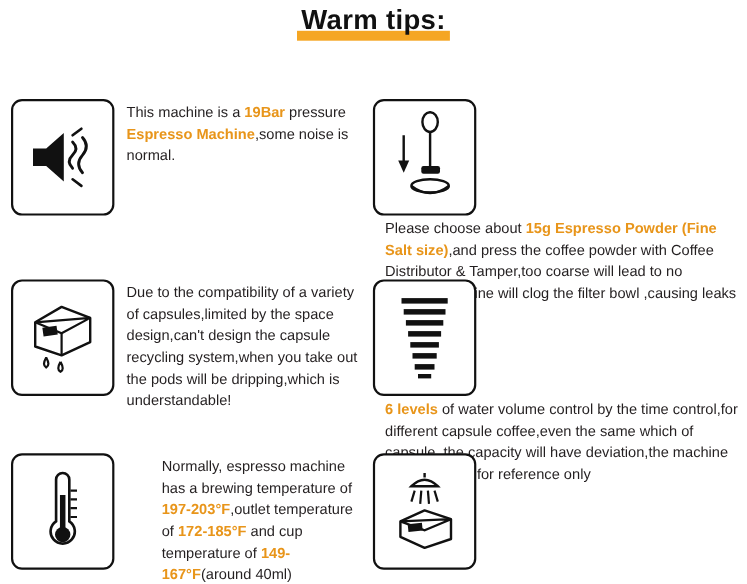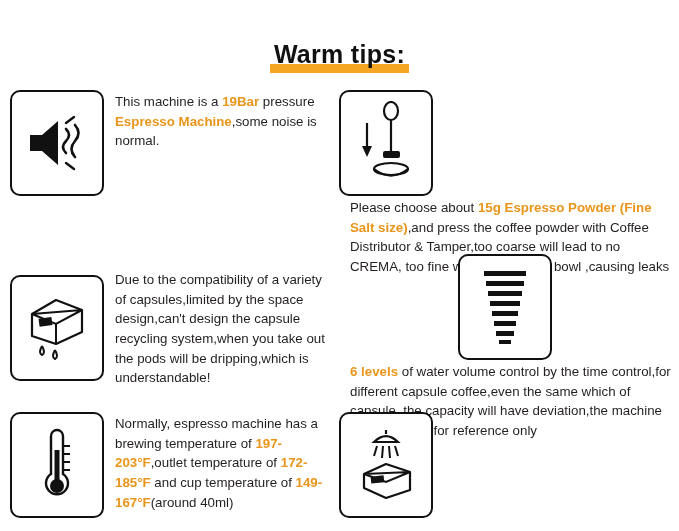--- a/index.html
+++ b/index.html
@@ -20,21 +20,20 @@
     height: 531px;
     box-sizing: border-box;
   }
   
   .title-wrap {
     position: absolute;
     top: 4px;
     left: 0;
     width: 679px;
     text-align: center;
-    margin-top: 36px;
   }
   .title {
     display: inline-block;
     position: relative;
     font-size: 25px;
     font-weight: bold;
     color: #111111;
     letter-spacing: 0.3px;
     padding: 0 4px 2px 4px;
   }
@@ -86,22 +85,22 @@
     line-height: 1.48;
     color: #231f20;
     padding-top: 2px;
   }
   .hl {
     color: #e8951a;
     font-weight: bold;
   }
   
   .r1 { padding-top: 0px; }
-  .r2 { padding-top: 8px; align-items: center; }
-  .r3 { padding-top: 10px; }
+  .r2 { padding-top: 8px; }
+  .r3 { padding-top: 10px; gap: 32px; }
 
   .tip.left { padding-left: 10px; }
   .tip.right { padding-left: 1px; flex-direction: column; }
 </style>
 </head>
 <body>
 
 <div class="page">
 
   <div class="title-wrap">

